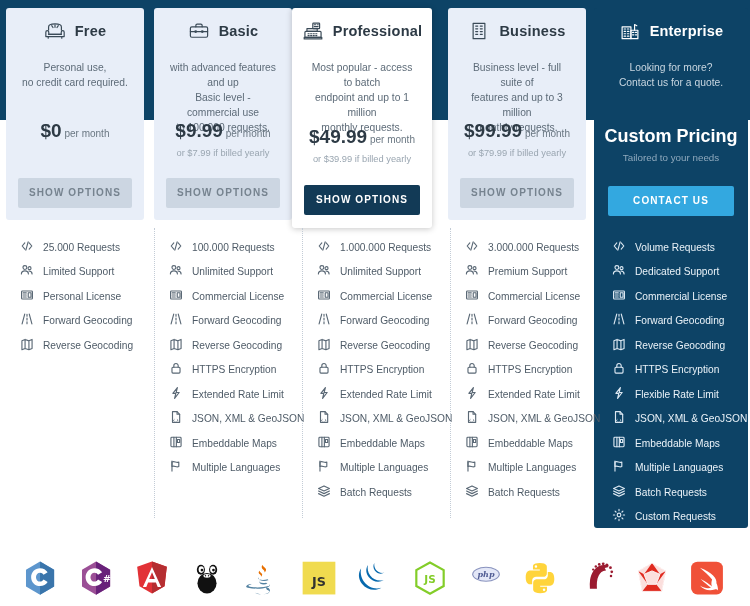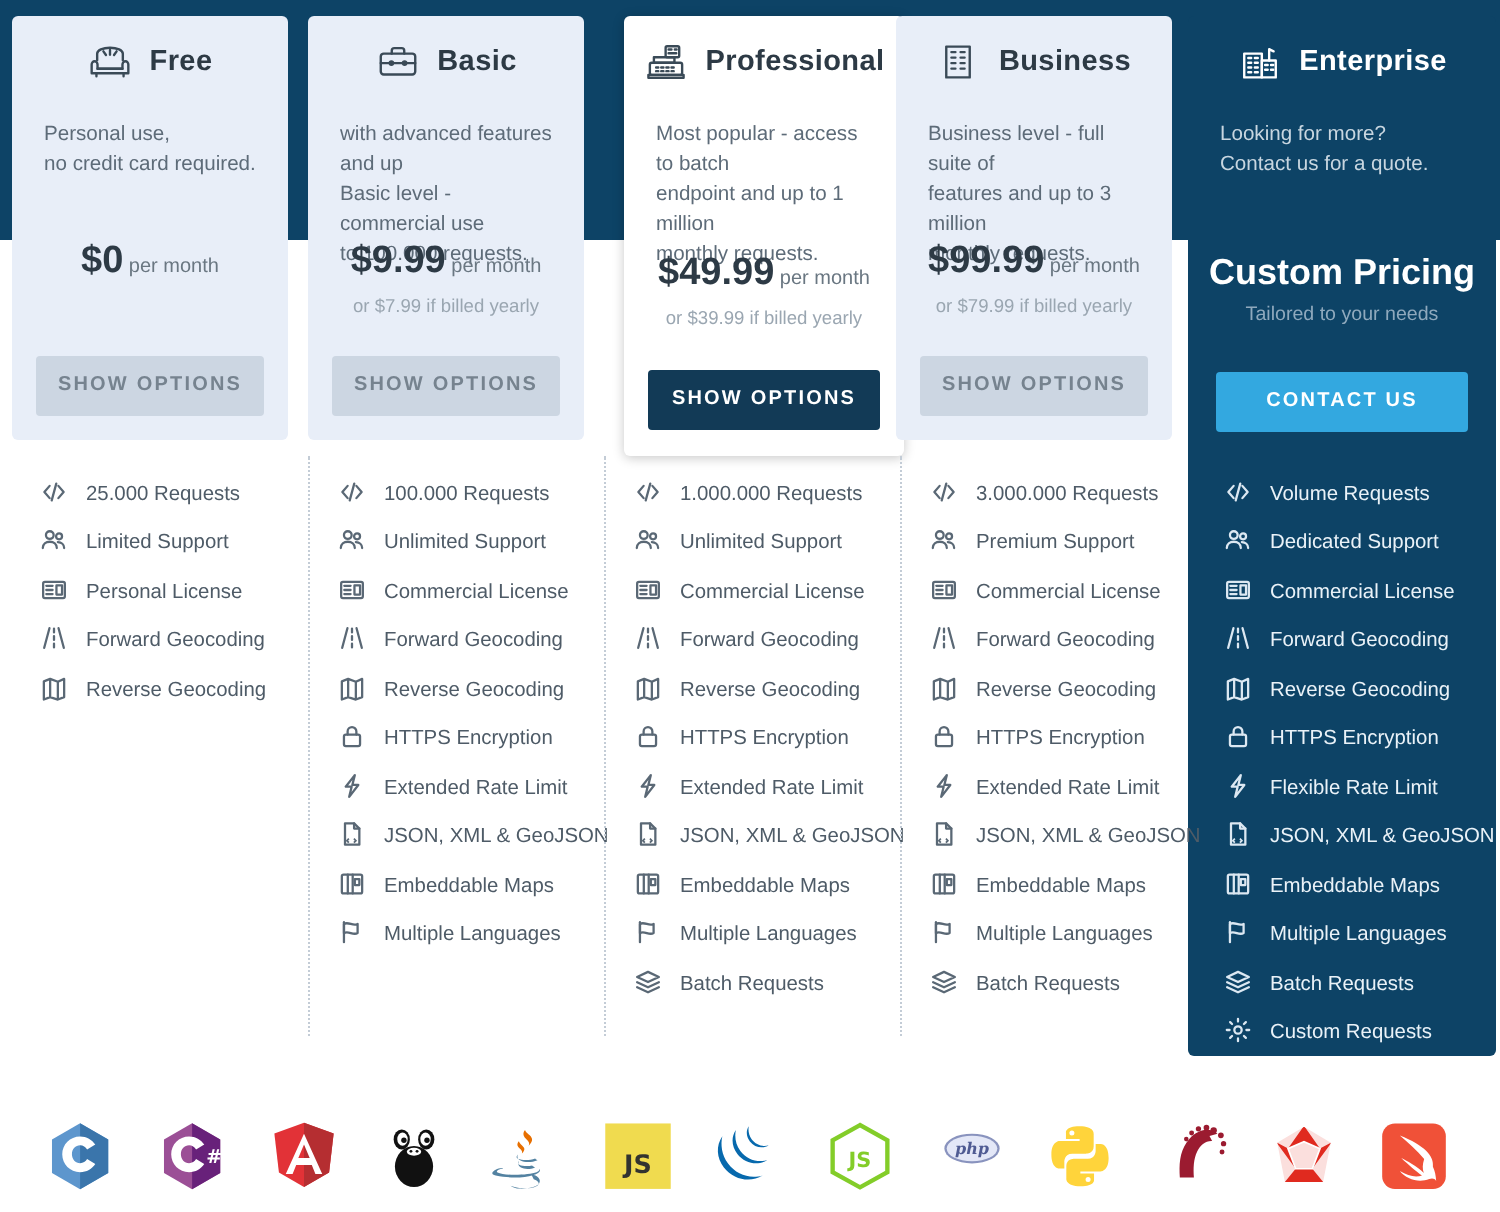--- a/index.html
+++ b/index.html
@@ -34,21 +34,21 @@
     display: flex; align-items: center; justify-content: center; gap: 9px;
     height: 30px;
   }
   .card-title {
     font-size: 14.5px; font-weight: bold; color: #2d3a45; letter-spacing: .2px;
   }
   .card-ent .card-title { color: #ffffff; }
 
   .card-desc {
     margin: 14px 16px 0 16px;
-    font-size: 10.3px; line-height: 15px; color: #5d6b78; text-align: left;
+    font-size: 10.3px; line-height: 15px; color: #5d6b78; text-align: center;
   }
   .card-ent .card-desc { color: #c8d6e0; }
 
   .price-block { text-align: center; }
   .price-main { font-size: 19px; font-weight: bold; color: #2d3a45; }
   .price-per  { font-size: 10px; color: #6a7782; font-weight: normal; }
   .price-sub  { font-size: 9.3px; color: #9aa6b1; margin-top: 6px; }
   .custom-price {
     font-size: 18px; font-weight: bold; color: #ffffff; text-align: center;
   }
@@ -133,21 +133,21 @@
             <div>Basic level - commercial use</div>
             <div>to 100.000 requests.</div>
           </div>
         </div>
         <div class="price-block" style="position:absolute;left:0;right:0;top:112px">
           <div><span class="price-main">$9.99</span><span class="price-per"> per month</span></div>
           <div class="price-sub">or $7.99 if billed yearly</div>
         </div>
         <button class="cta cta-grey" style="position:absolute;left:12px;right:12px;top:170px;width:auto">SHOW OPTIONS</button>
       </div>
-      <div class="card card-pro" style="left: 312px; width: 140px; height: 220px;">
+      <div class="card card-pro" style="left: 292px; width: 140px; height: 220px;">
         <div class="card-head">
           <div class="card-title-row">
             <span class="plan-icon" style="width:22px;height:22px;display:block"><svg width="22" height="22" viewBox="0 0 24 24">
                 <rect fill="none" stroke="#3a4a57" stroke-width="1.3" stroke-linecap="round" stroke-linejoin="round" x="3.2" y="12.4" width="17.6" height="6.6" rx="1"></rect>
                 <path fill="none" stroke="#3a4a57" stroke-width="1.3" stroke-linecap="round" stroke-linejoin="round" d="M5.4 9.4h11.2v3H5.4zM2.4 19h19.2v1.6H2.4z"></path>
                 <rect fill="none" stroke="#3a4a57" stroke-width="1.3" stroke-linecap="round" stroke-linejoin="round" x="11.8" y="3.4" width="7.4" height="6" rx=".8"></rect>
                 <path fill="none" stroke="#3a4a57" stroke-width="1.3" stroke-linecap="round" stroke-linejoin="round" d="M13.4 5.2h1.6M16.8 5.2h1M13.4 7.2h4.2M6.6 15h1.2M9.4 15h1.2M12.2 15h1.2M15 15h1.2M6.6 17h1.2M9.4 17h1.2M12.2 17h1.2M15 17h1.2"></path>
               </svg></span>
             <span class="card-title">Professional</span>
           </div>

